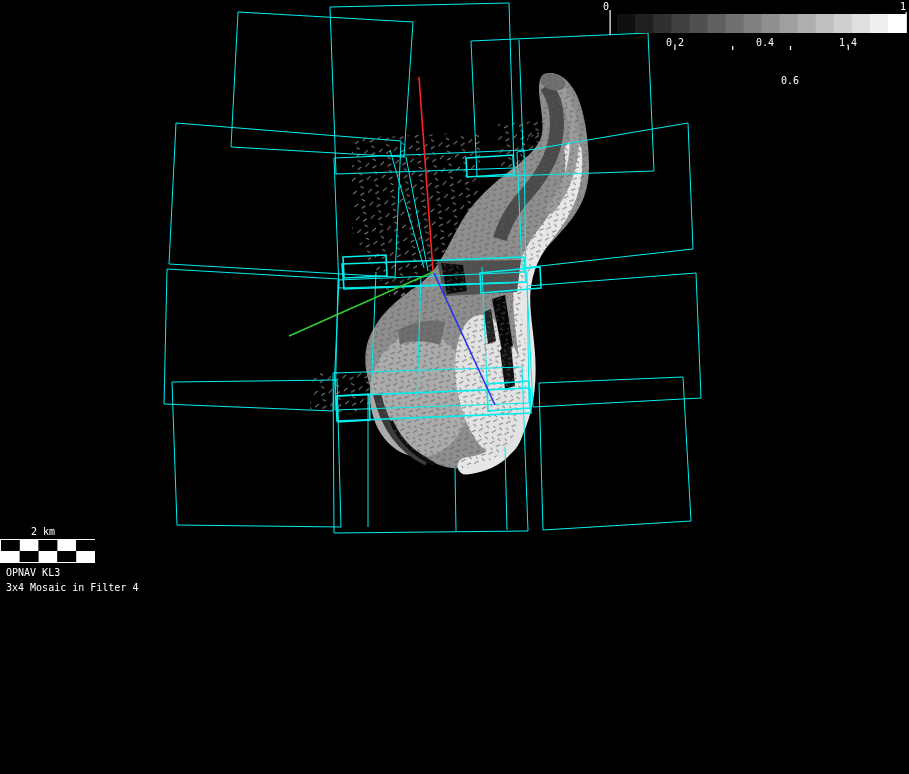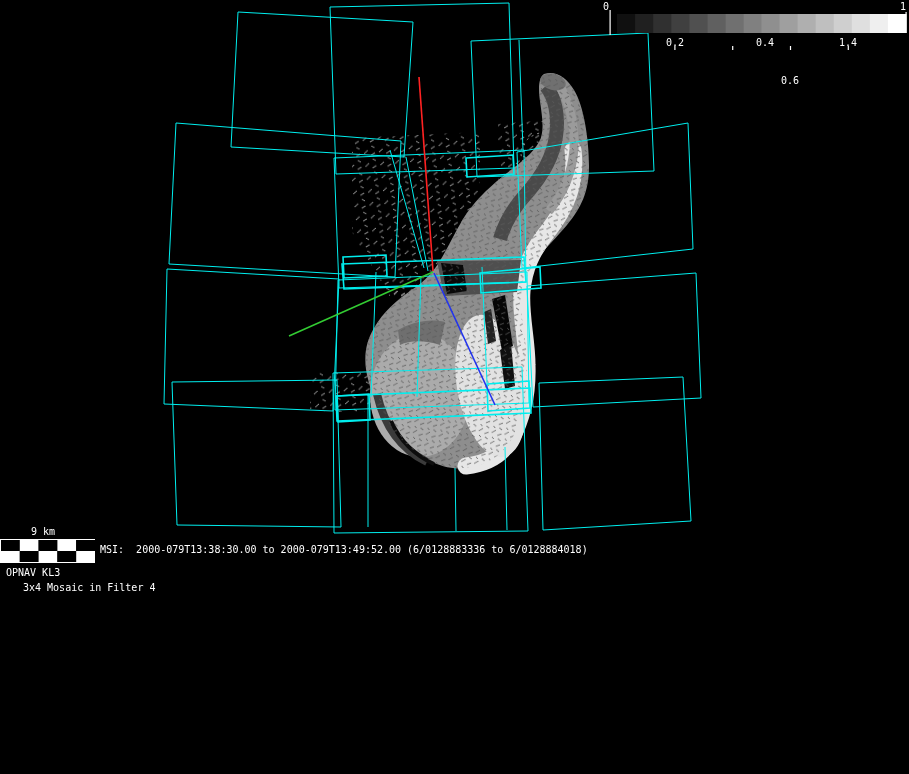--- a/index.html
+++ b/index.html
@@ -165,19 +165,18 @@
       </g>
   </svg>
 
   <div class="txt" style="left:603px;top:1px;">0</div>
   <div class="txt" style="left:900px;top:1px;">1</div>
   <div class="txt" style="left:666px;top:37px;">0.2</div>
   <div class="txt" style="left:724px;top:37px;margin-left:32px;">0.4</div>
   <div class="txt" style="left:781px;top:37px;margin-top:38px;">0.6</div>
   <div class="txt" style="left:839px;top:37px;">1.4</div>
 
-  <div class="txt" style="left:31px;top:526px;">9 km</div>
+  <div class="txt" style="left:31px;top:526px;">2 km</div>
 
-  <div class="txt" style="left:100px;top:544px;">MSI:  2000-079T13:38:30.00 to 2000-079T13:49:52.00 (6/0128883336 to 6/0128884018)</div>
 
   <div class="txt" style="left:6px;top:567px;">OPNAV KL3</div>
-  <div class="txt" style="left:23px;top:582px;">3x4 Mosaic in Filter 4</div>
+  <div class="txt" style="left:6px;top:582px;">3x4 Mosaic in Filter 4</div>
 </div>
 
 </body></html>

